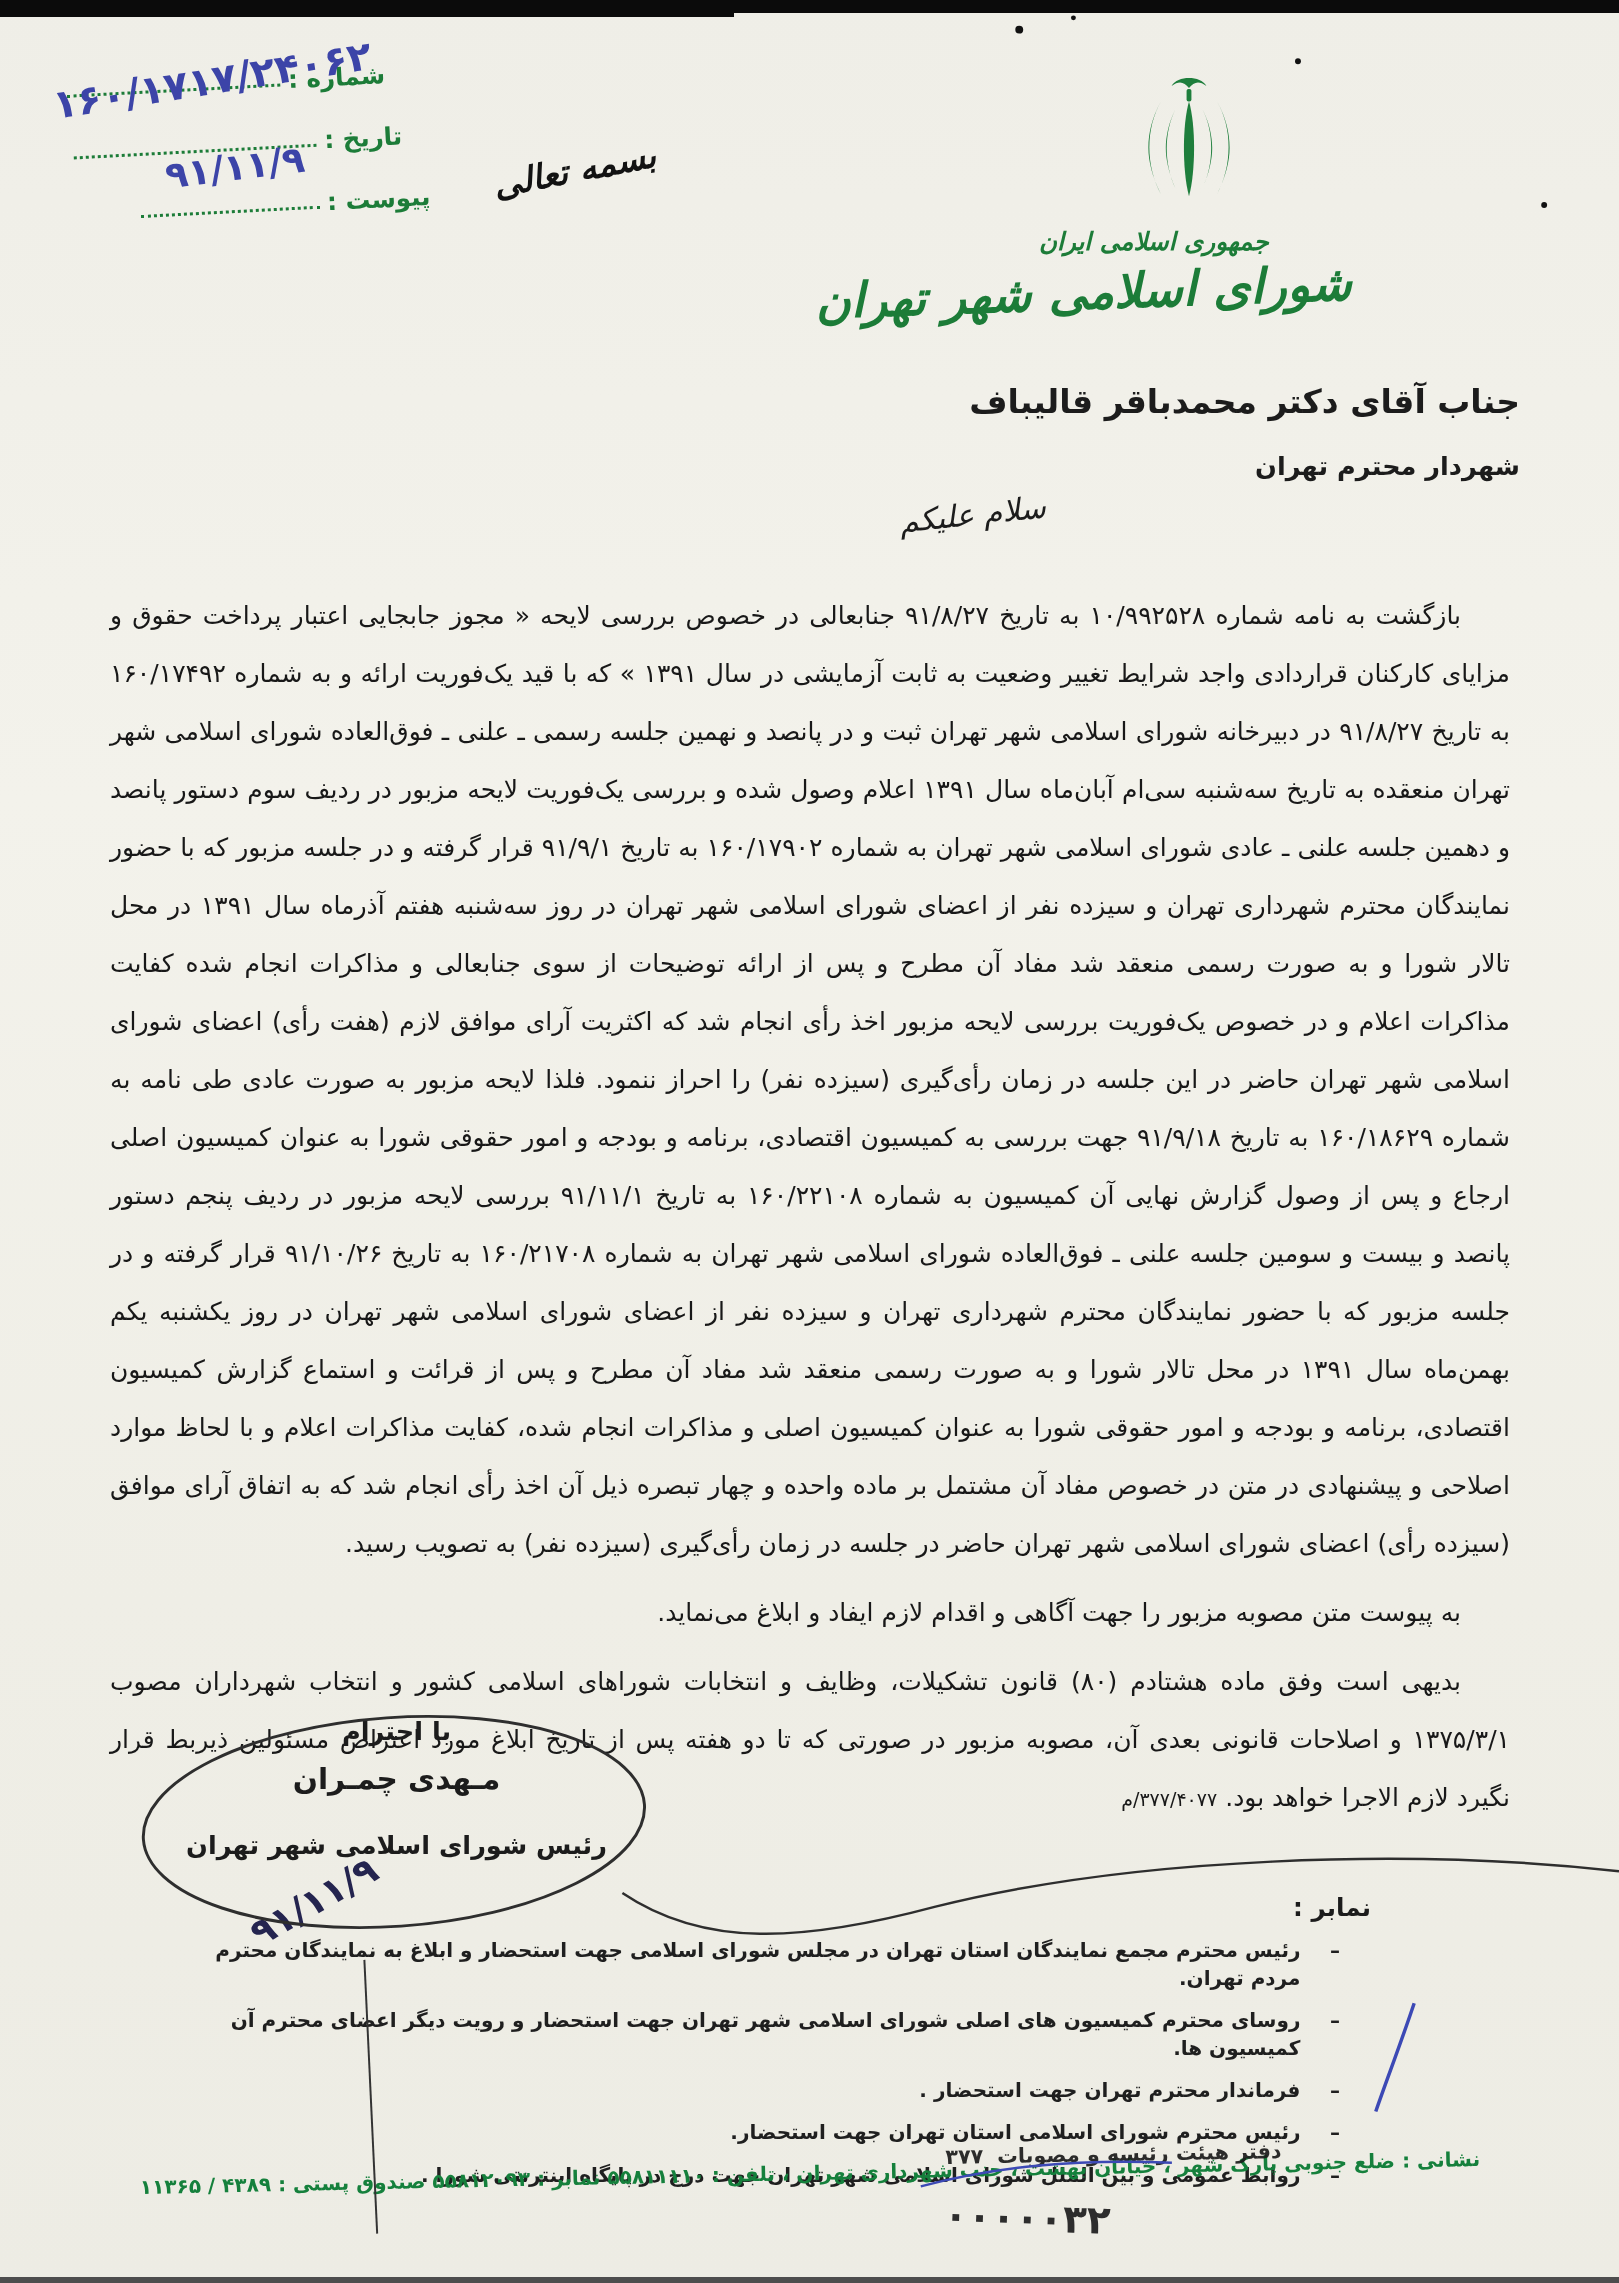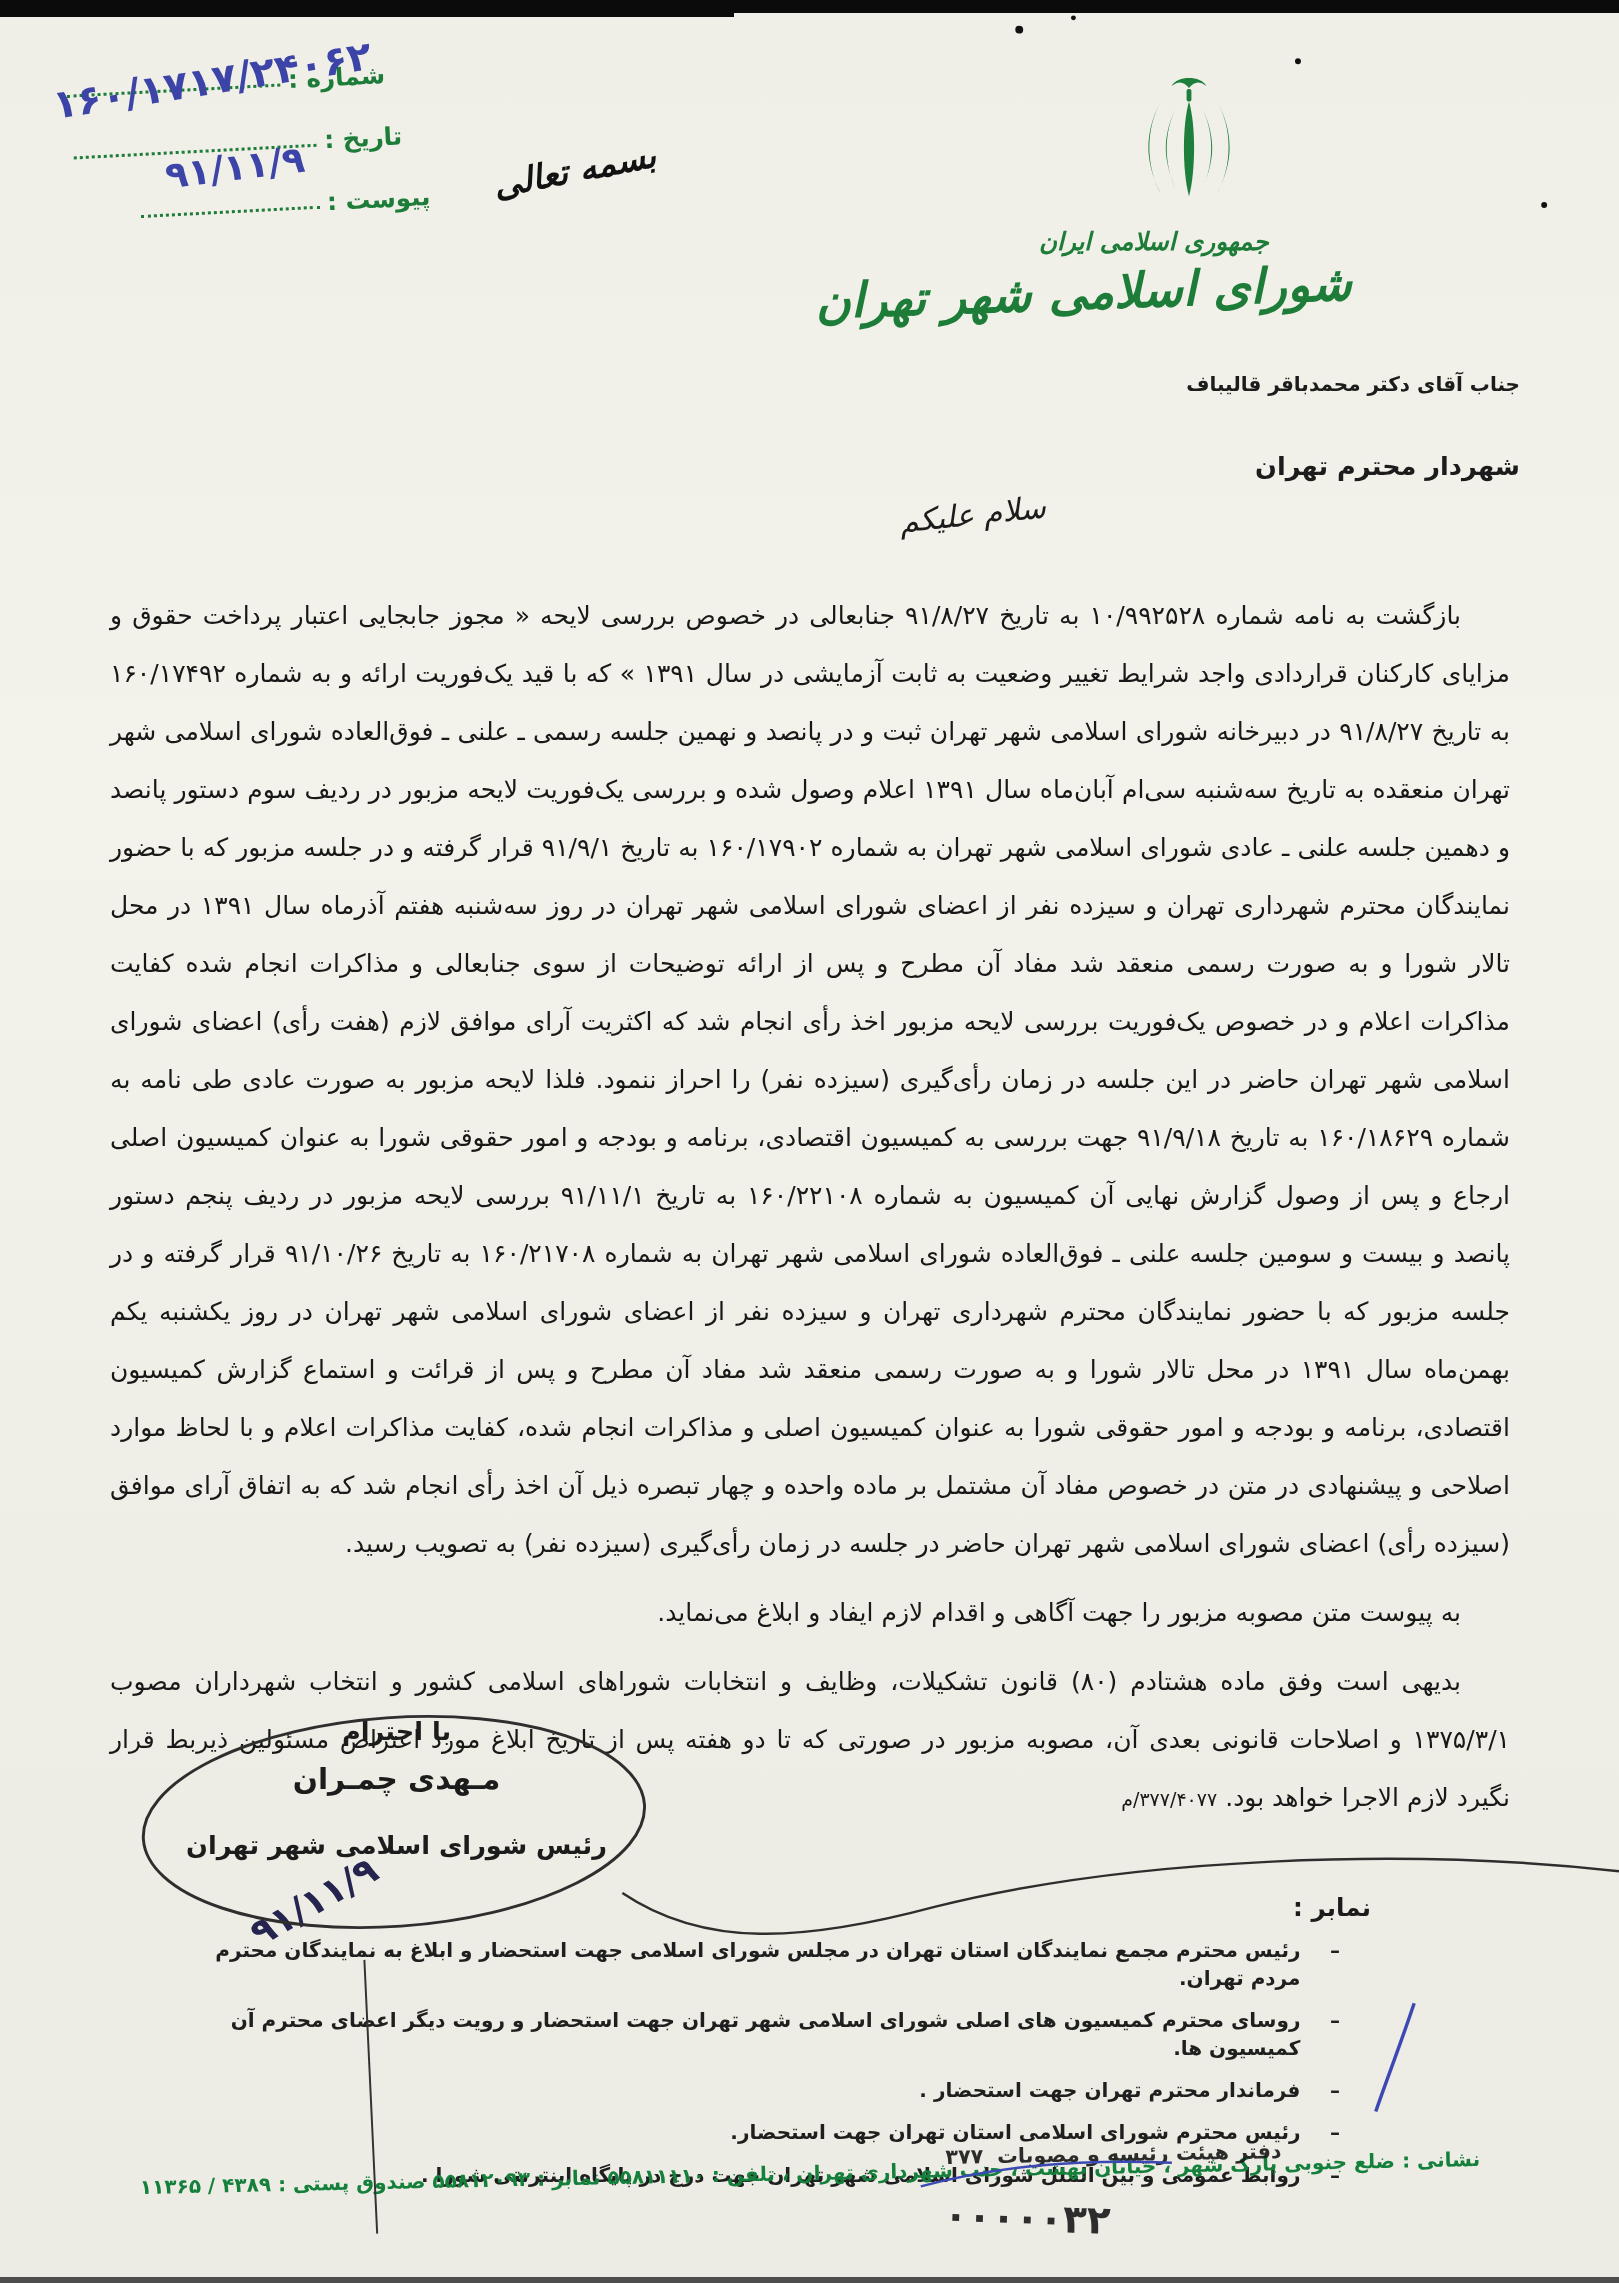--- a/index.html
+++ b/index.html
@@ -34,21 +34,21 @@
   
   .bismillah{position:absolute;left:461px;top:150px;width:227px;text-align:center;
     font-size:34px;font-weight:bold;font-style:italic;transform:rotate(-11deg);color:#121212;}
   .emblem{position:absolute;left:1131px;top:69px;width:116px;height:150px;}
   .country{position:absolute;left:1039px;top:227px;width:296px;text-align:left;
     color:#1c7c38;font-size:24.6px;font-weight:bold;font-style:italic;}
   .council{position:absolute;left:803px;top:264px;width:561px;text-align:center;
     color:#1c7c38;font-size:48px;font-weight:bold;font-style:italic;transform:rotate(-2deg);}
 
   
-  .recipient-name{position:absolute;right:99px;top:372px;font-size:20px;font-weight:bold;}
+  .recipient-name{position:absolute;right:99px;top:382px;font-size:33px;font-weight:bold;}
   .recipient-title{position:absolute;right:99px;top:451px;font-size:25.6px;font-weight:bold;}
   .salutation{position:absolute;right:573px;top:497px;font-size:30.5px;font-style:italic;
     transform:rotate(-6deg);font-weight:500;}
 
   
   .body-text{position:absolute;left:99px;top:576px;width:1422px;direction:rtl;
     font-size:25px;line-height:58px;text-align:justify;color:#181818;}
   .body-text p{margin:11px;text-indent:49px;}
   .refcode{font-size:19px;font-weight:normal;letter-spacing:1px;}
 

